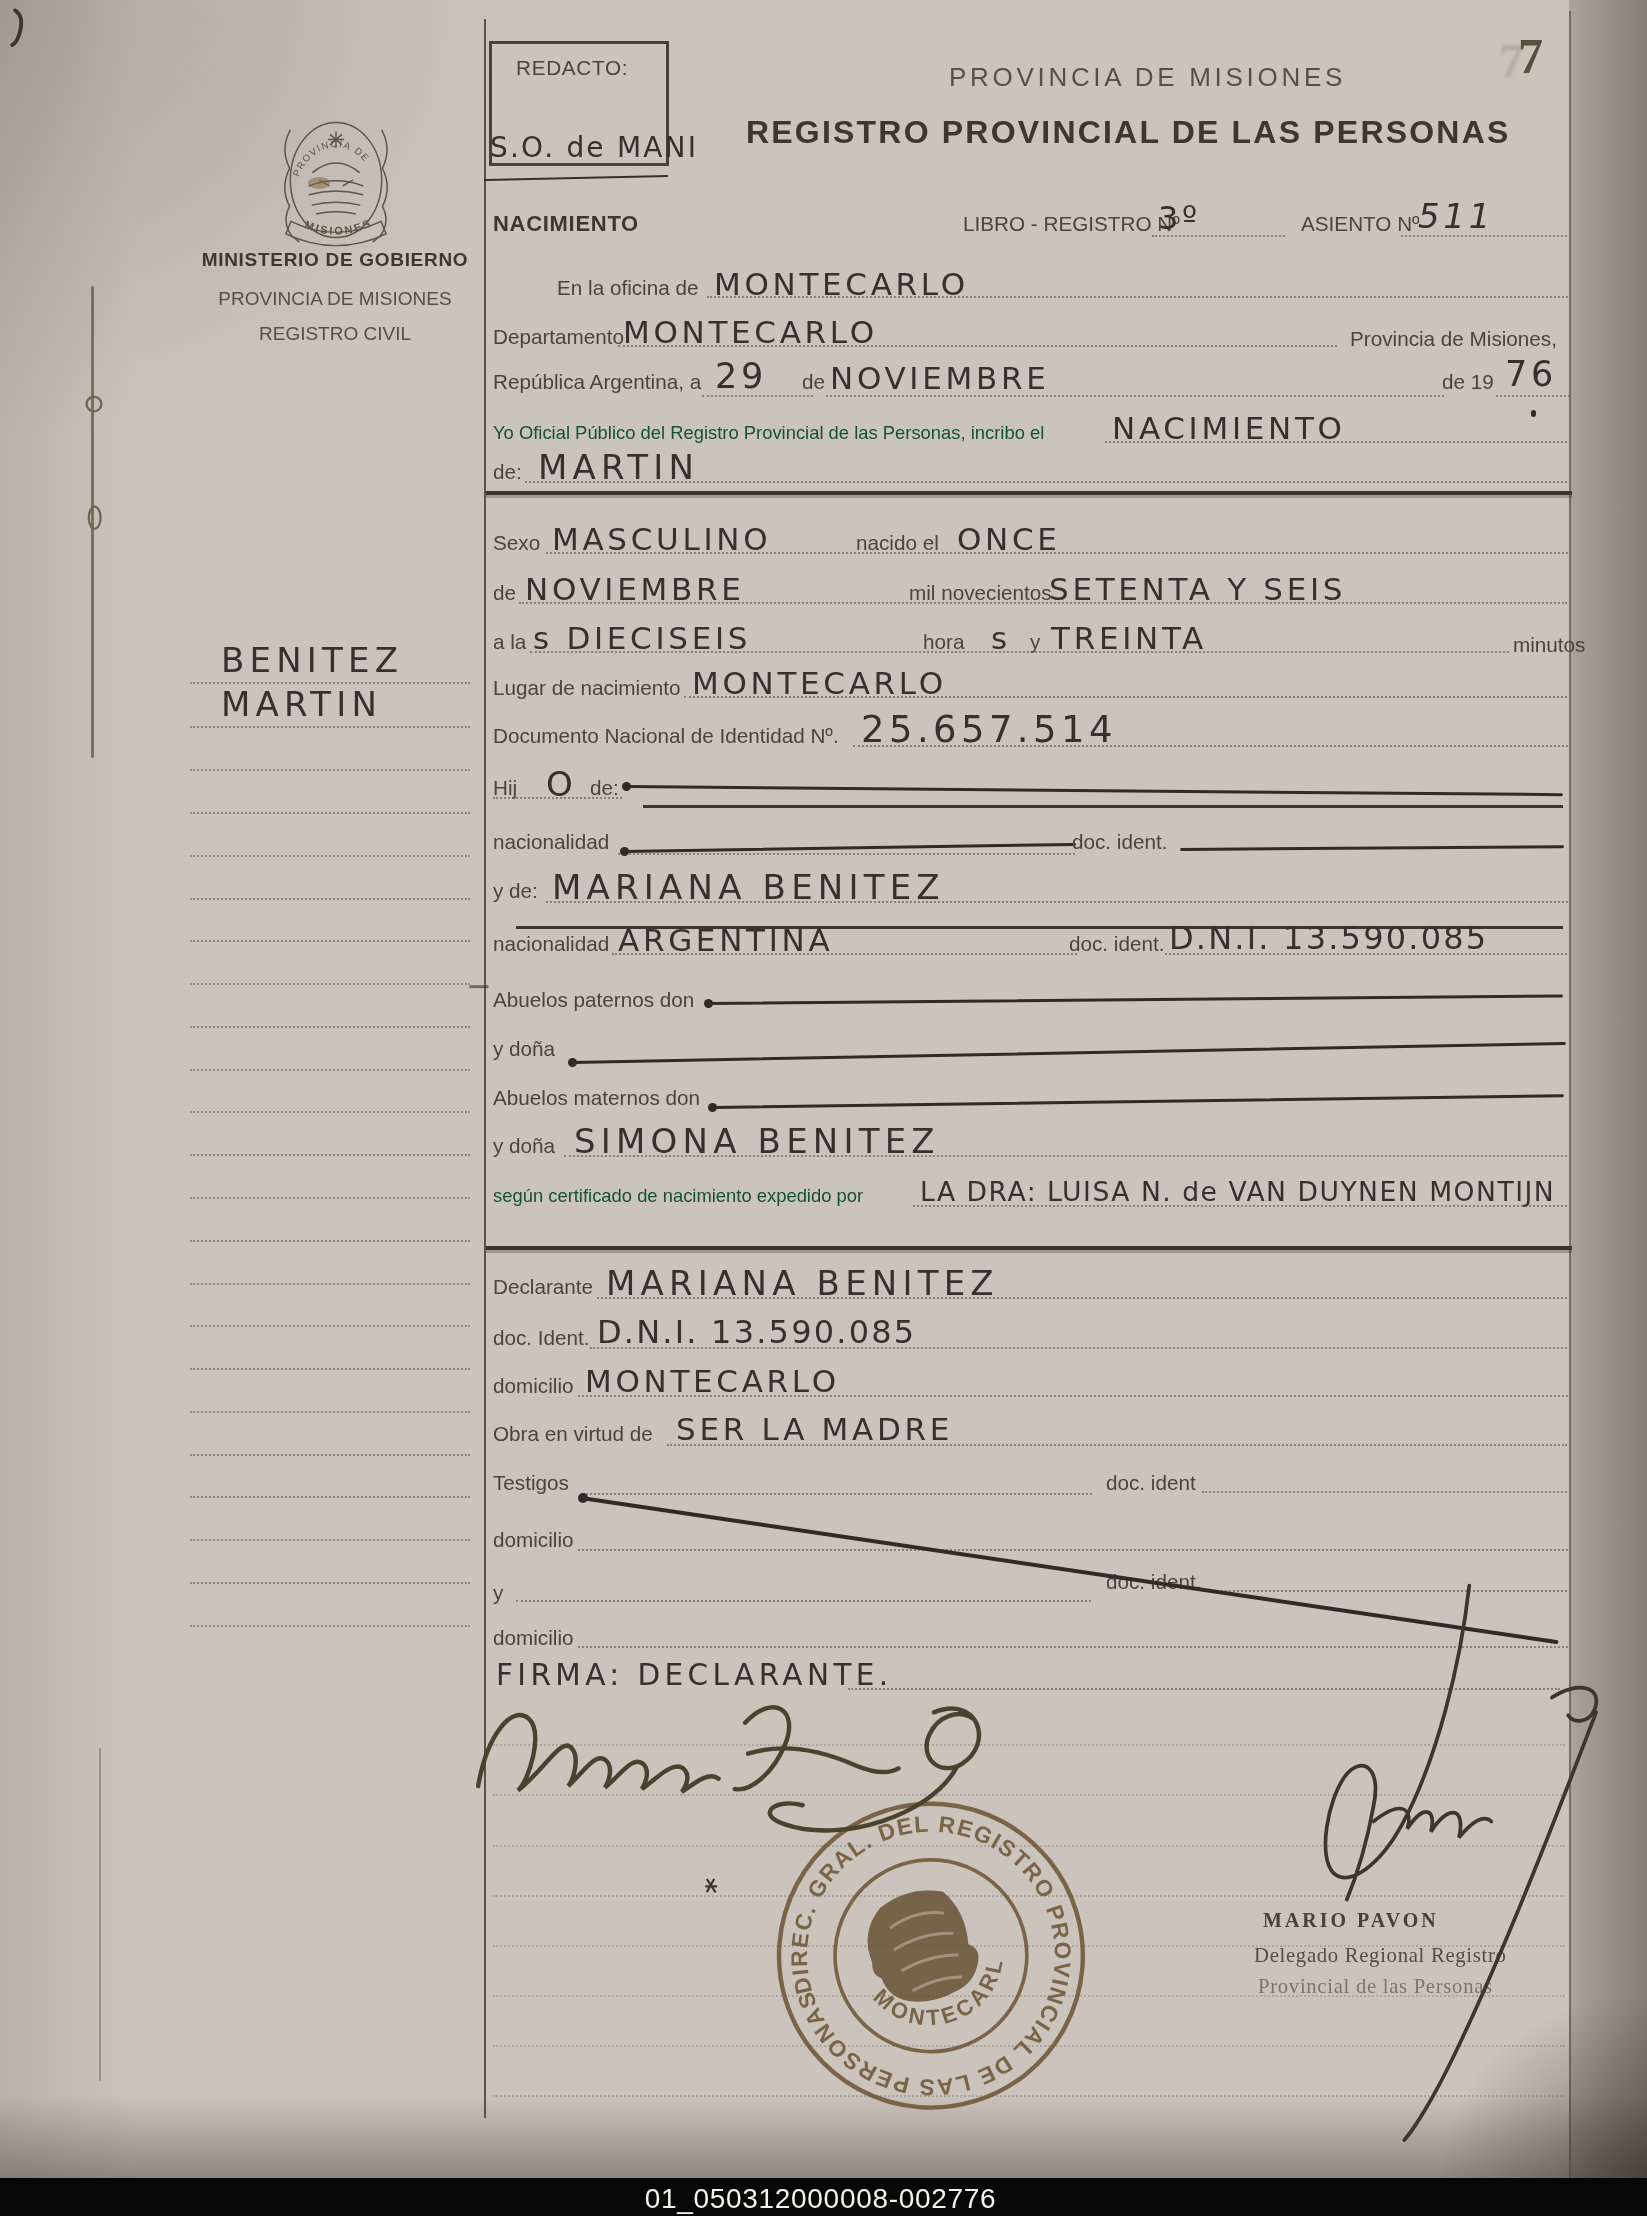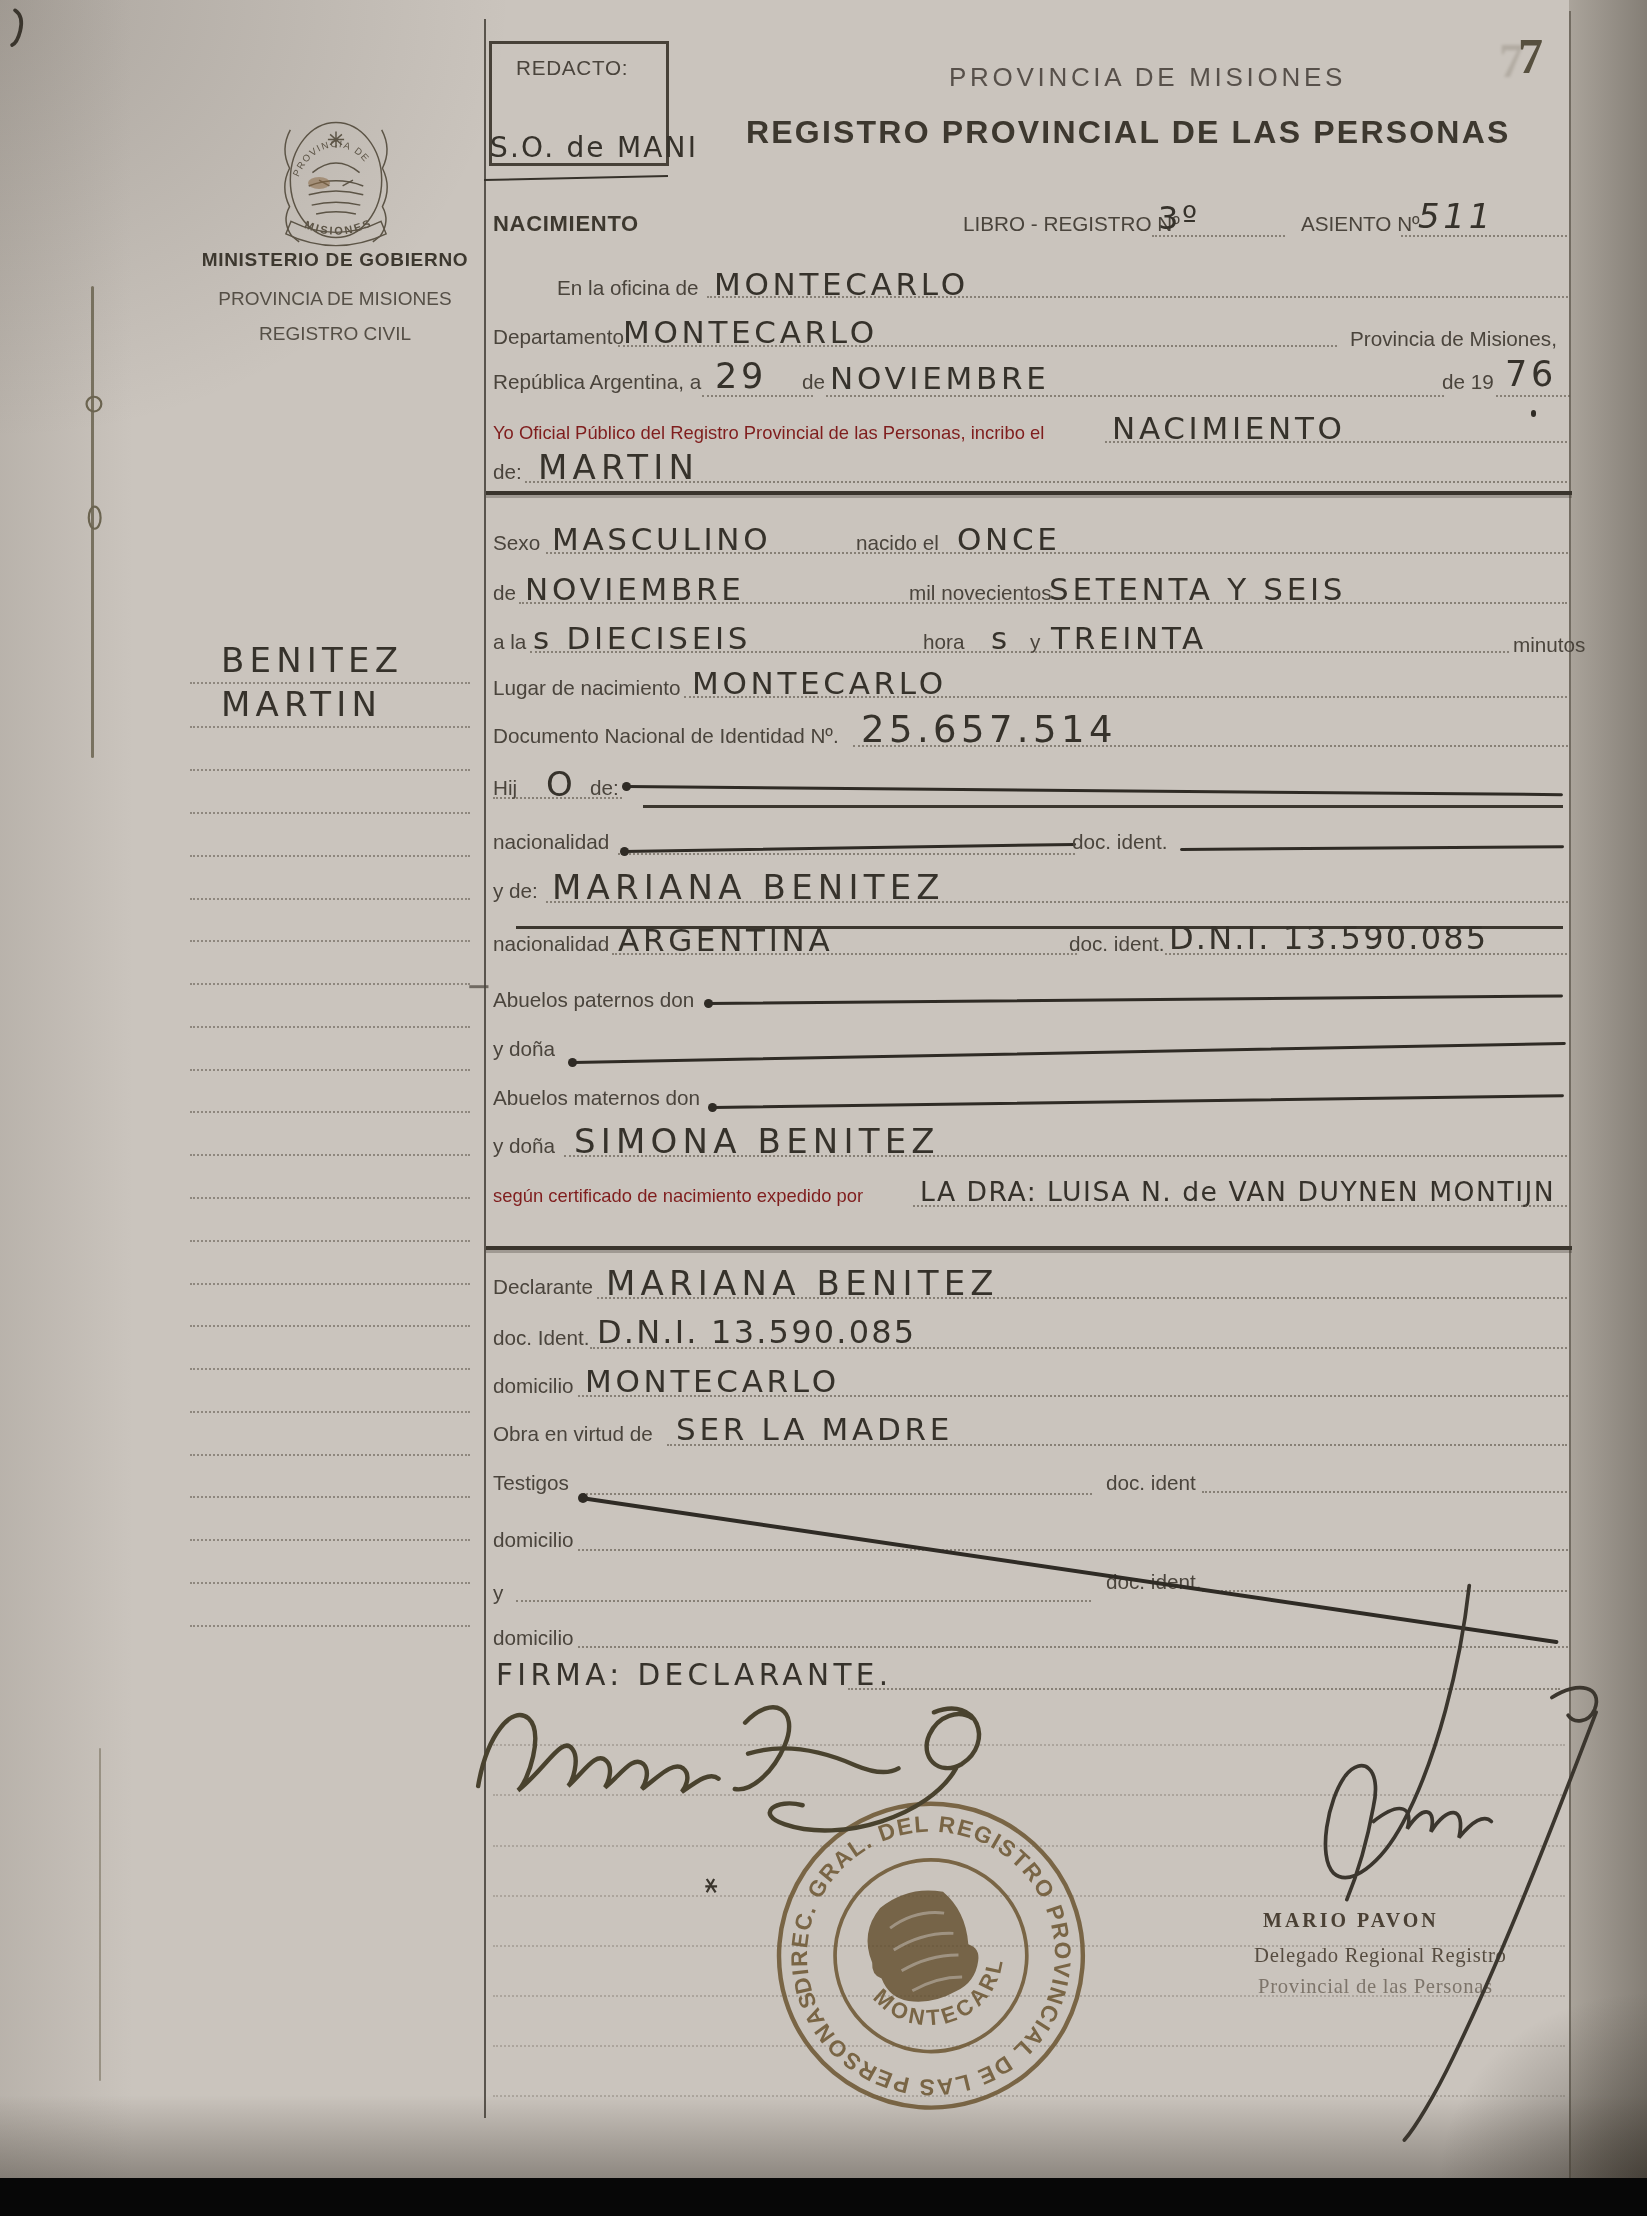--- a/index.html
+++ b/index.html
@@ -3,21 +3,21 @@
 <meta charset="utf-8">
 <style>
   html,body{margin:0;padding:0;background:#6e6a63;}
   #page{position:relative;width:1648px;height:2216px;background:#cac4bd;overflow:hidden;
         font-family:"Liberation Sans",sans-serif;}
   
   .shade{position:absolute;pointer-events:none;}
   
   .t{position:absolute;white-space:nowrap;}
   .lbl{font-size:20.7px;color:#4a443c;}
-  .lbl25{font-size:18.4px;color:#7f1d1d;}
+  .lbl25{font-size:18.4px;color:#14532d;}
   .bld{font-weight:bold;color:#3d382f;}
   .hand{font-family:"DejaVu Sans",sans-serif;color:#36322b;font-size:31px;letter-spacing:3.7px;}
   .h36{font-size:26.6px;letter-spacing:1.5px;}
   .h46{font-size:34px;letter-spacing:5.2px;}
   .h50{font-size:37px;letter-spacing:4.4px;}
   .dot{position:absolute;height:0;border-top:2.2px dotted rgba(93,86,74,.62);}
   .dotf{opacity:.45;}
   .rule{position:absolute;background:#3c372f;}
   .strike{position:absolute;height:3px;background:#2f2b25;border-radius:2.2px;transform-origin:left center;}
   .blob{position:absolute;width:8.9px;height:8.9px;border-radius:50%;background:#2f2b25;}
@@ -306,15 +306,16 @@
 
     <g stroke="#3b362e" stroke-width="5" fill="none" stroke-linecap="round">
       <path d="M1992,2150 C1980,2258 1948,2386 1902,2472 C1872,2528 1830,2560 1808,2540 C1786,2518 1800,2440 1824,2408 C1846,2380 1874,2396 1862,2450 C1854,2494 1840,2542 1826,2576"></path>
       <path d="M1862,2470 C1900,2440 1916,2452 1908,2480 C1930,2446 1948,2452 1940,2484 C1962,2448 1988,2448 1978,2492 C1996,2470 2012,2460 2022,2470"></path>
       <path d="M2104,2302 C2140,2278 2174,2288 2162,2318 C2154,2336 2134,2338 2126,2326"></path>
       <path d="M2164,2322 C2122,2432 2042,2642 1970,2790 C1944,2844 1918,2886 1904,2902"></path>
     </g>
   </svg>
 
   <div id="footerBar"></div>
+  <div id="footerCode">01_050312000008-002776</div>
 
 </div>
 
 
 </body></html>

